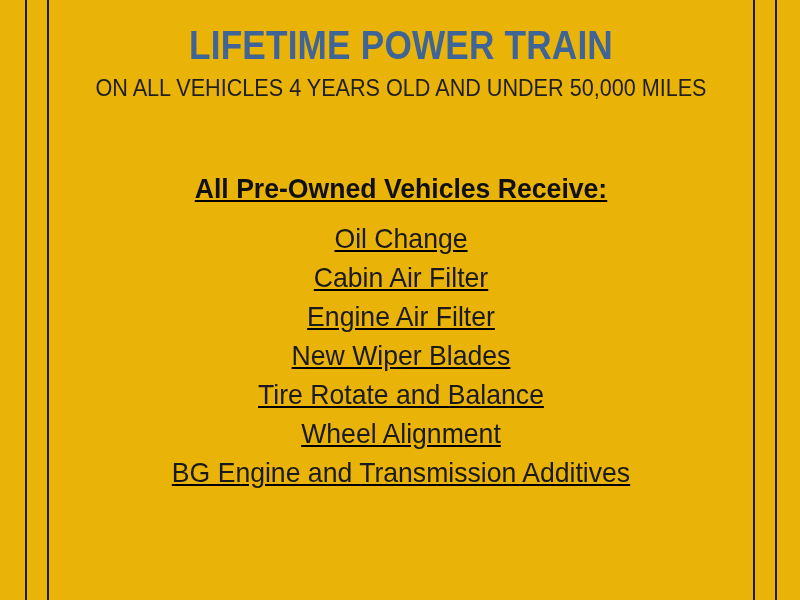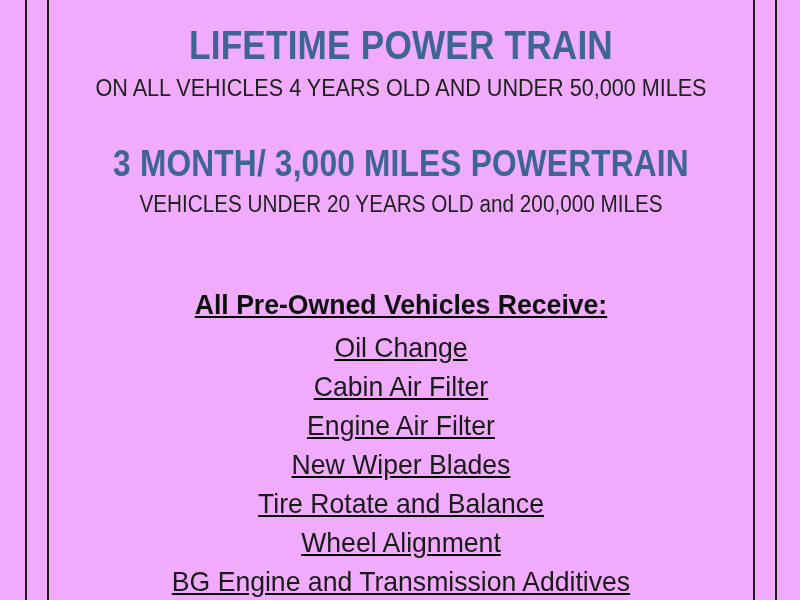--- a/index.html
+++ b/index.html
@@ -12,21 +12,21 @@
     height: 600px;
     background: #ffffff;
     font-family: "Liberation Sans", sans-serif;
     overflow: hidden;
   }
 
   .flyer {
     position: relative;
     width: 800px;
     height: 600px;
-    background: #f0abfc;
+    background: #eab308;
     overflow: hidden;
   }
 
   
   .rule {
     position: absolute;
     top: 0;
     width: 2px;
     height: 600px;
     background: #1c1c1c;
@@ -91,21 +91,21 @@
     font-size: 28px;
     font-weight: bold;
     line-height: 1.0;
     margin: 0;
     transform: scaleX(0.95);
     transform-origin: center center;
     white-space: nowrap;
   }
   .services-list {
     list-style: none;
-    margin: 9px;
+    margin: 16px;
     padding: 0;
   }
   .services-list li {
     color: #1a1a1a;
     font-size: 28px;
     font-weight: normal;
     line-height: 39px;
     white-space: nowrap;
     transform: scaleX(0.95);
     transform-origin: center center;
@@ -124,24 +124,20 @@
   <div class="rule rule-right-inner"></div>
   <div class="rule rule-right-outer"></div>
 
   <div class="content">
 
     <div class="warranty-block block-one">
       <h1 class="headline headline-1">LIFETIME POWER TRAIN</h1>
       <p class="subline subline-1">ON ALL VEHICLES 4 YEARS OLD AND UNDER 50,000 MILES</p>
     </div>
 
-    <div class="warranty-block block-two">
-      <h1 class="headline headline-2">3 MONTH/ 3,000 MILES POWERTRAIN</h1>
-      <p class="subline subline-2">VEHICLES UNDER 20 YEARS OLD and 200,000 MILES</p>
-    </div>
 
     <div class="services">
       <h2 class="services-heading">All Pre-Owned Vehicles Receive:</h2>
       <ul class="services-list">
         <li>Oil Change</li>
         <li>Cabin Air Filter</li>
         <li>Engine Air Filter</li>
         <li>New Wiper Blades</li>
         <li>Tire Rotate and Balance</li>
         <li>Wheel Alignment</li>

